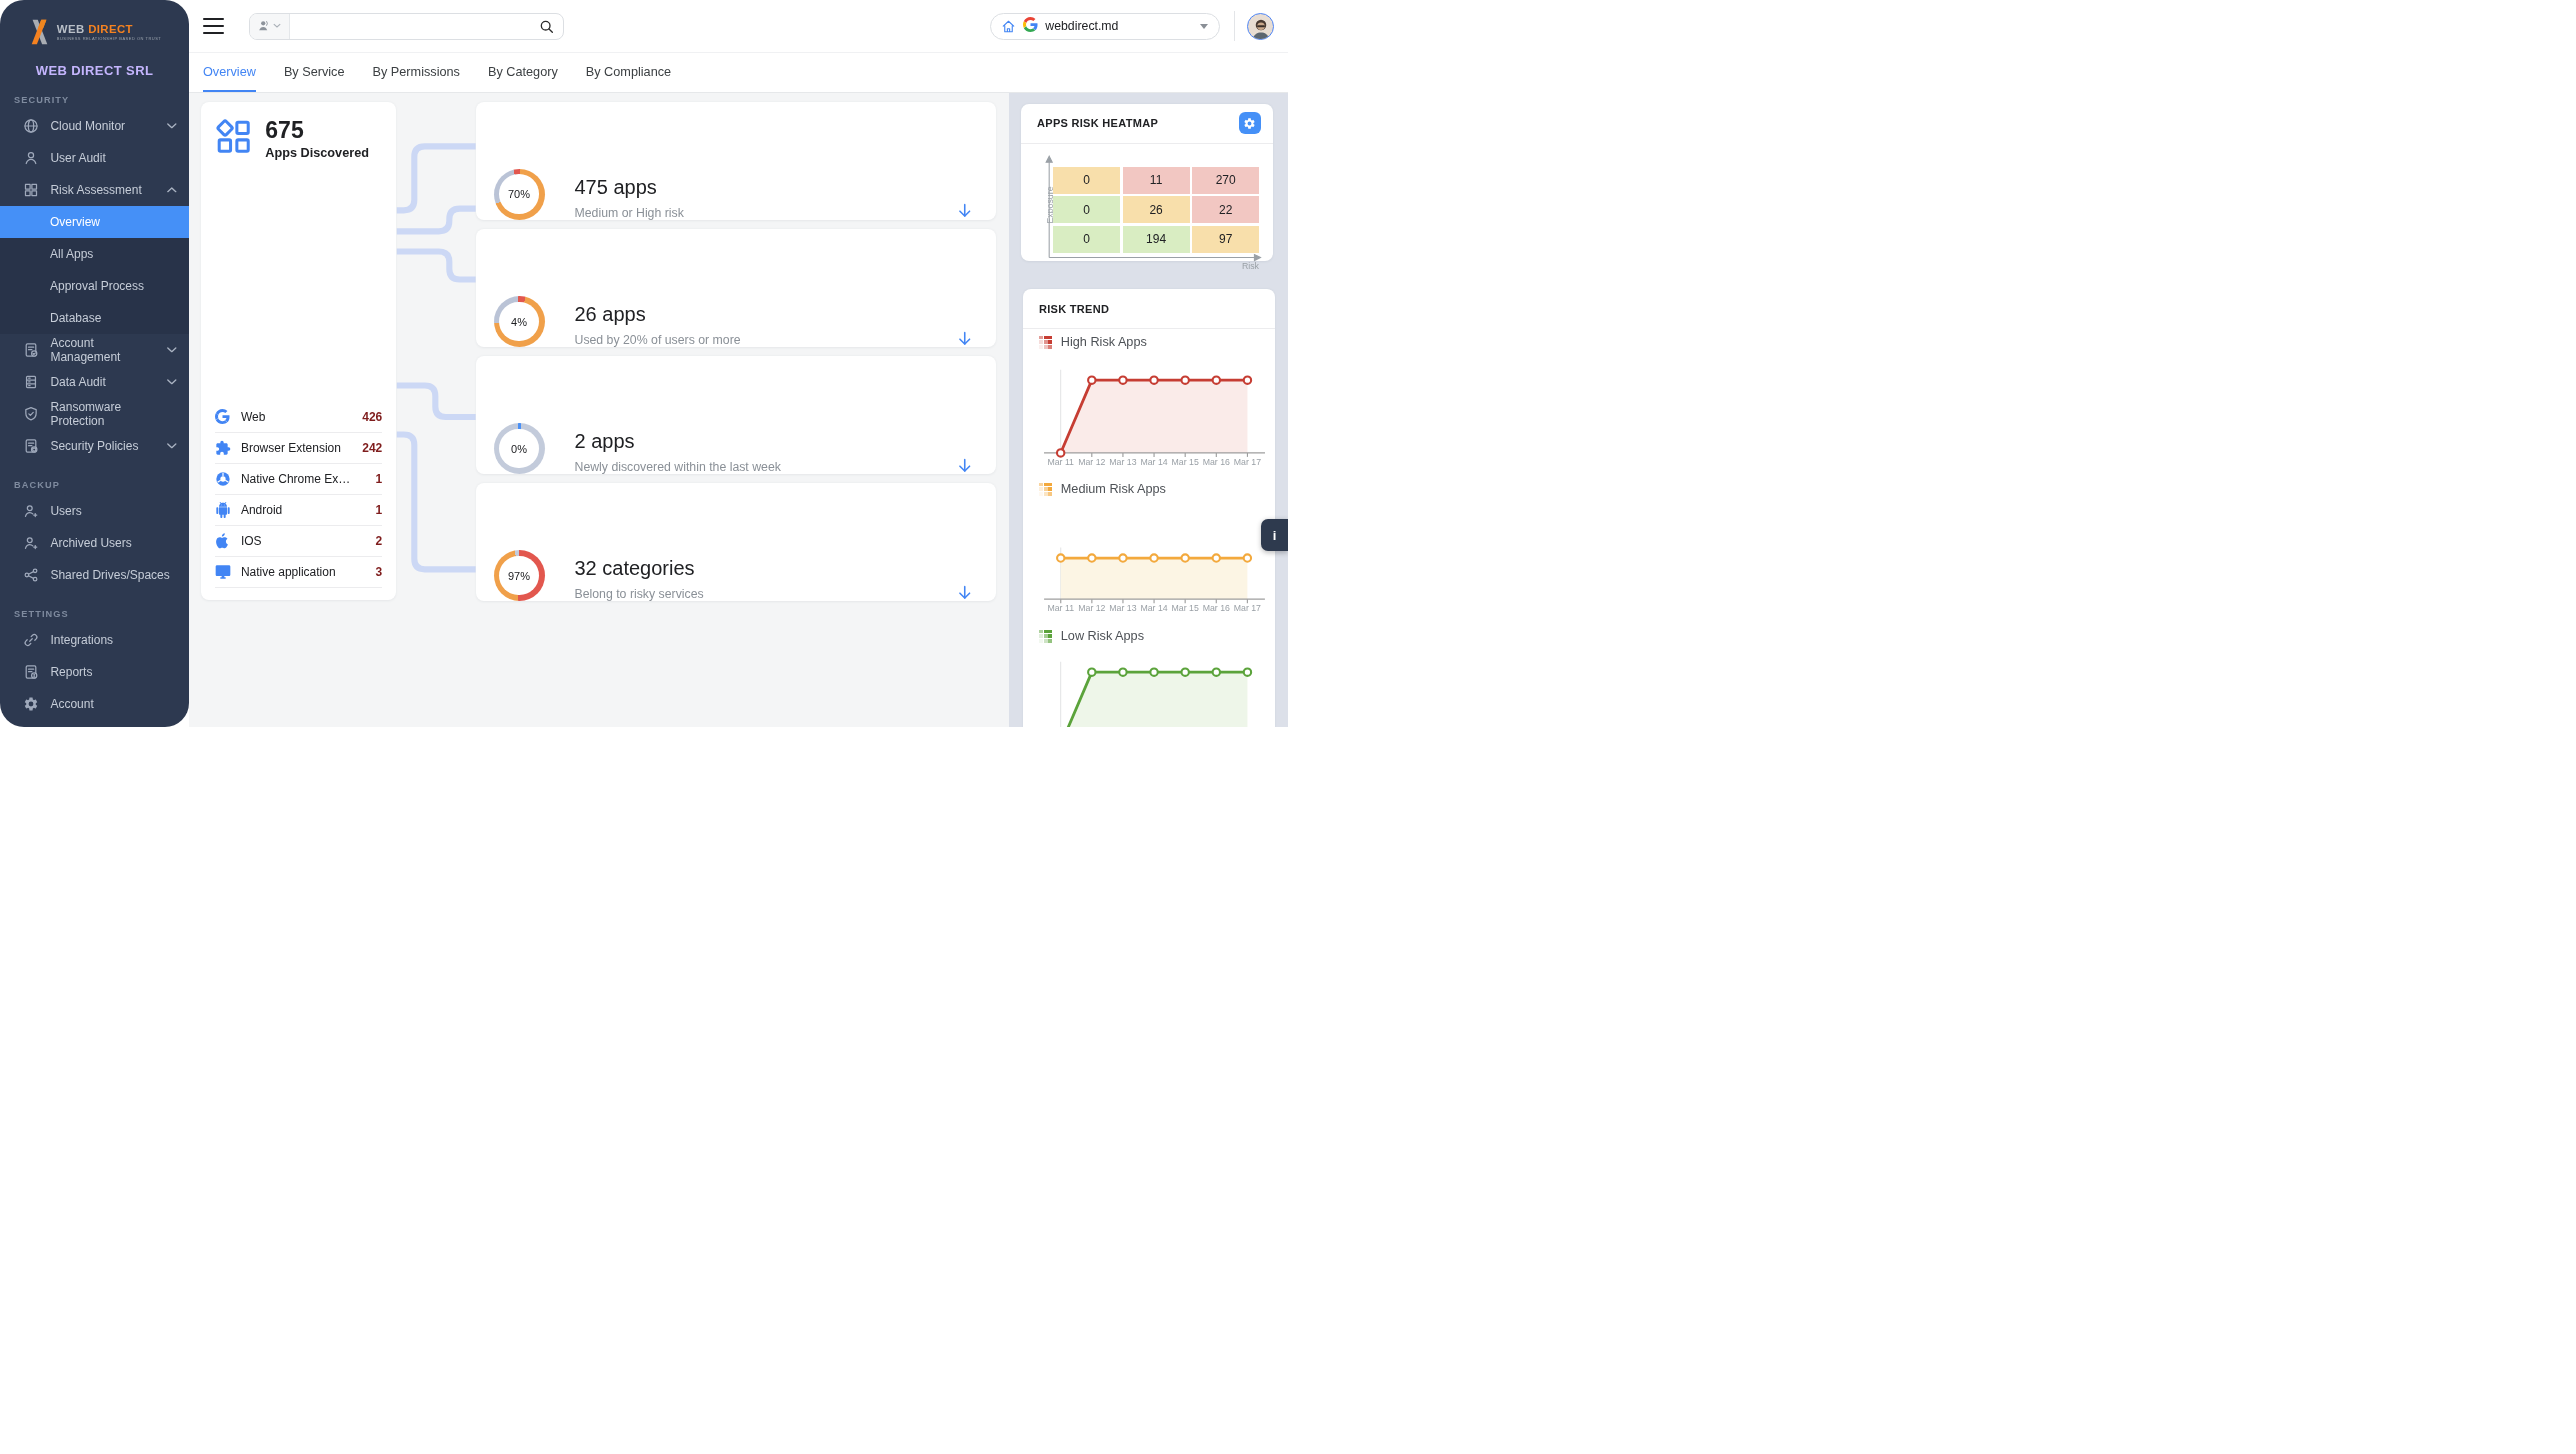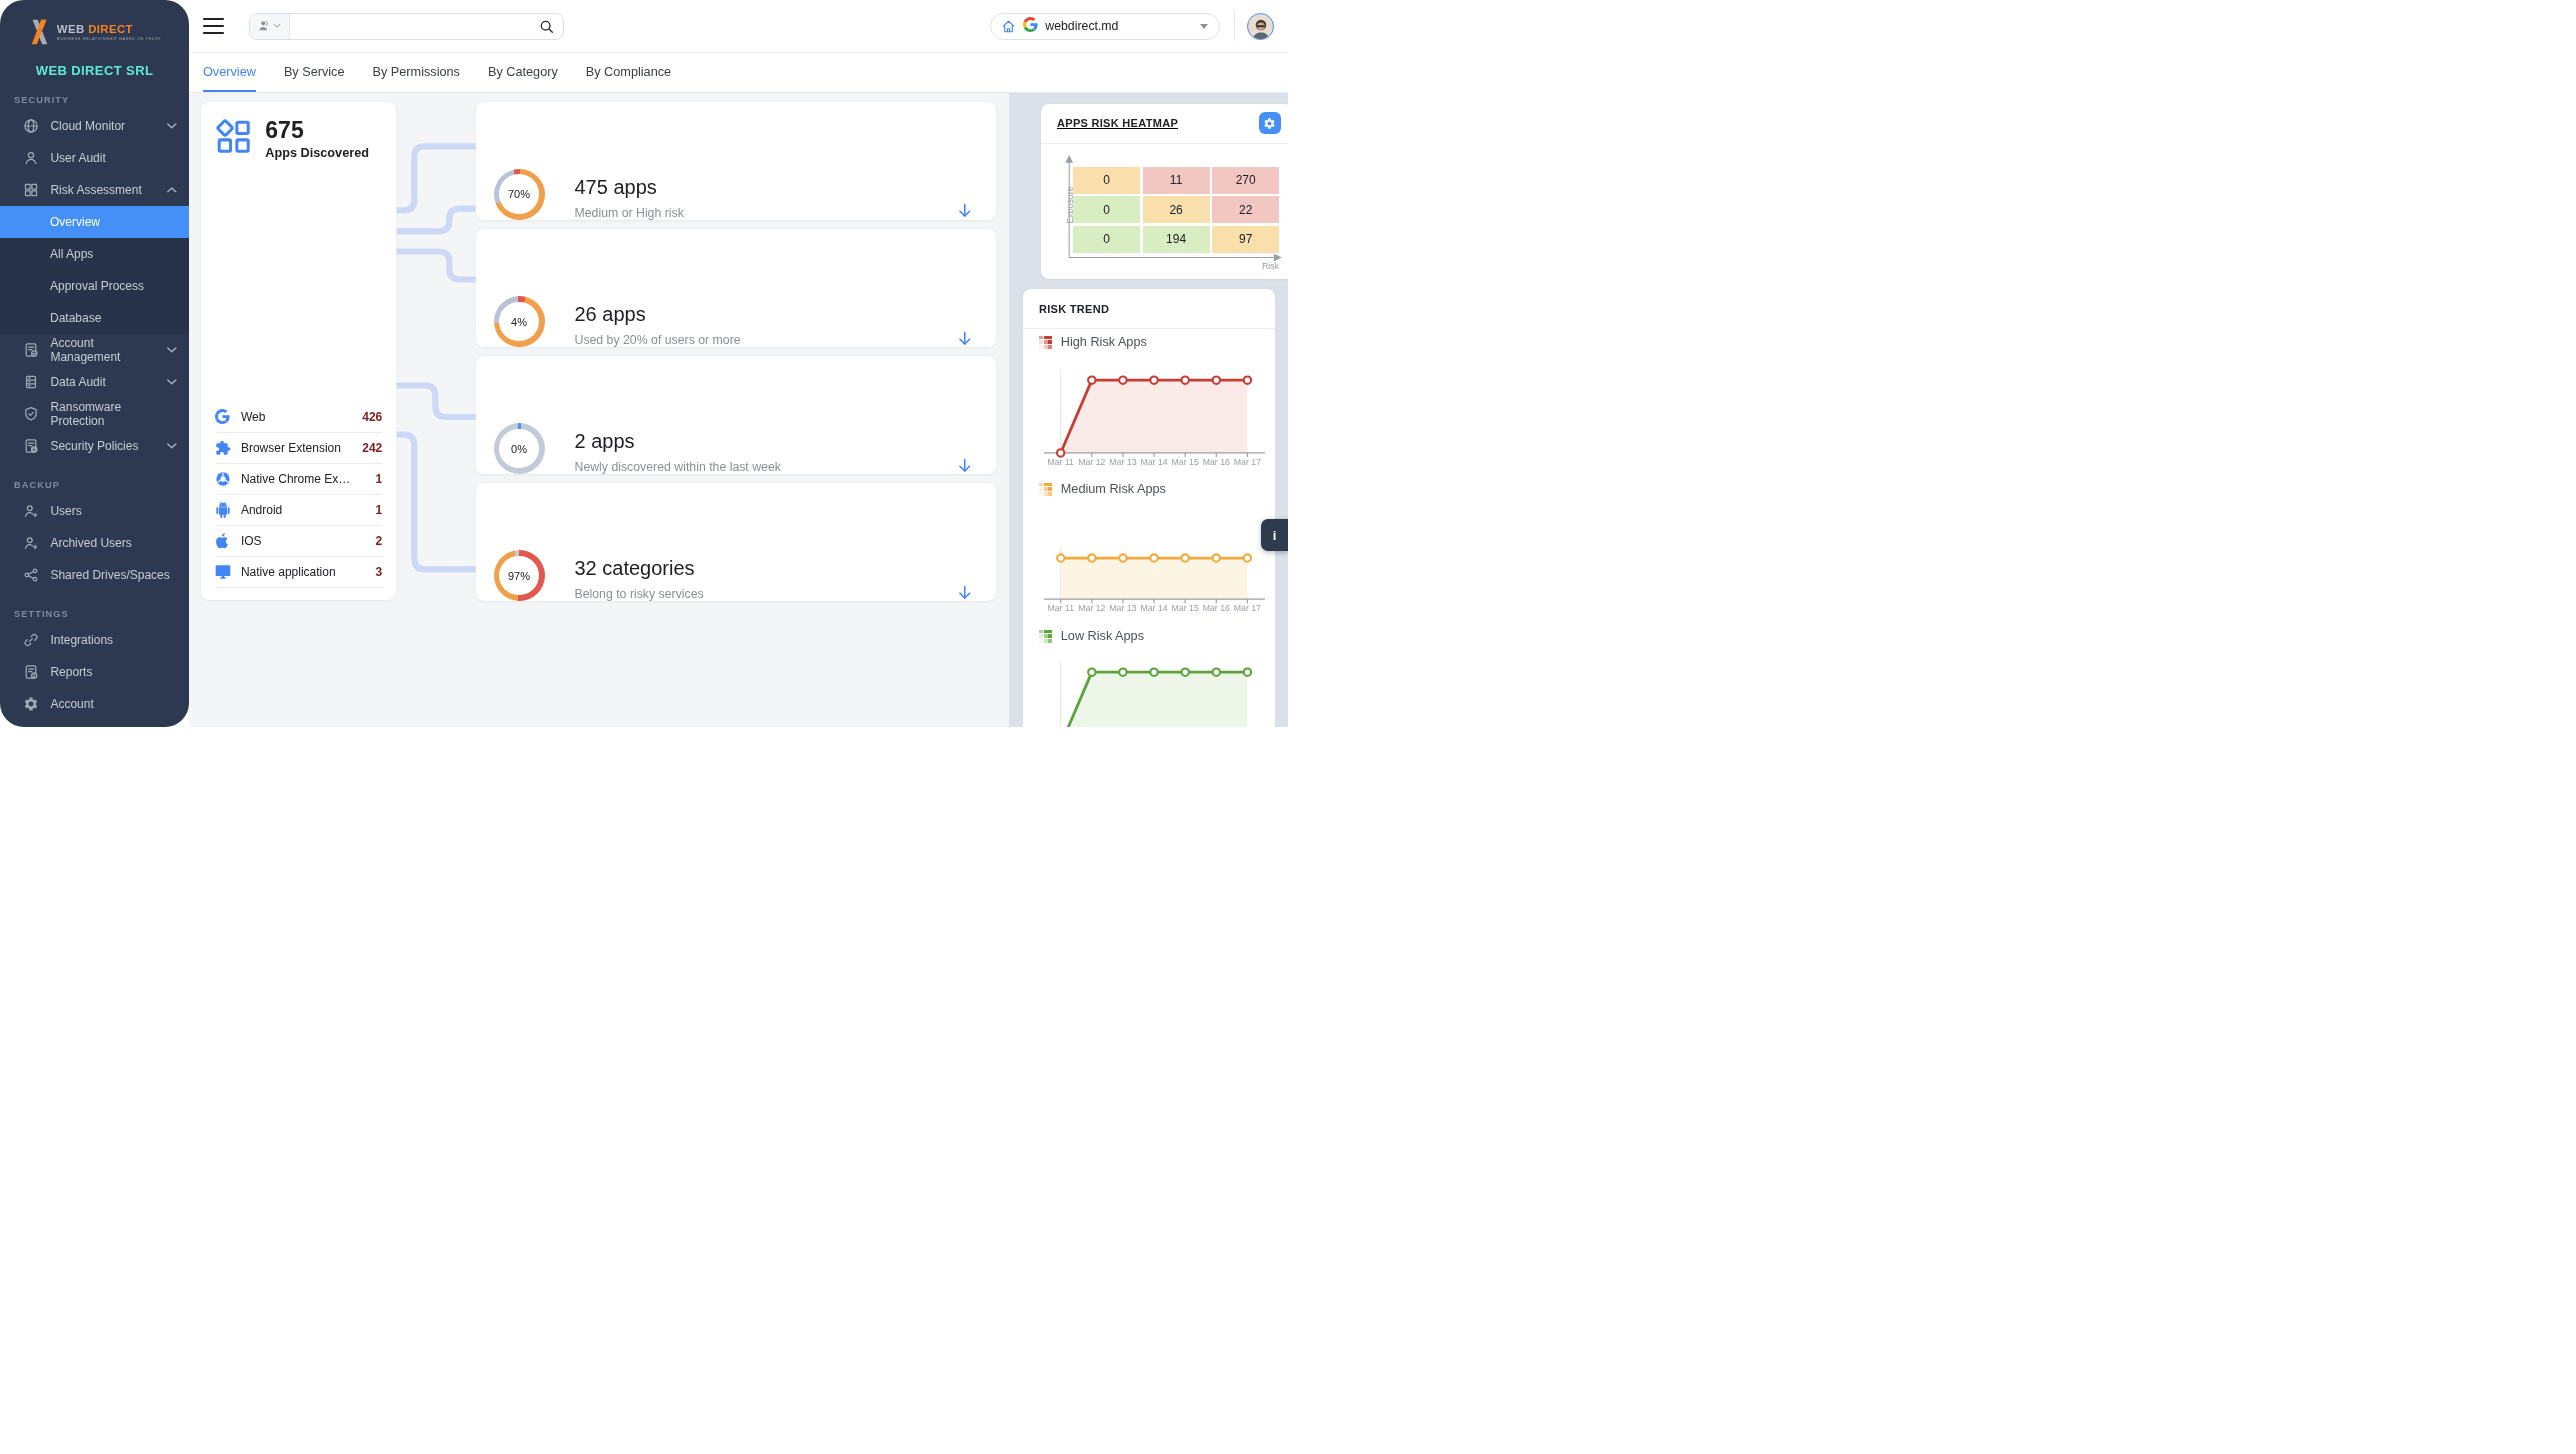--- a/index.html
+++ b/index.html
@@ -6,21 +6,21 @@
   html,body { width:1288px; height:727px; overflow:hidden; background:#fff;
     font-family:"Liberation Sans", sans-serif; }
   .app { display:flex; width:1288px; height:727px; }
 
   
   .sidebar { width:189px; height:727px; background:#2d3950; flex:0 0 189px; overflow:hidden;border-radius:24px; }
   .logo { display:flex; align-items:center; justify-content:center; gap:6.1px; margin-top:19px; }
   .logo-line { font-size:11.4px; font-weight:bold; letter-spacing:0.4px; }
   .lw { color:#b9bfc7; } .lo { color:#f58220; }
   .tagline { font-size:4px; color:#9aa3ad; letter-spacing:0.5px; margin-top:1.8px; }
-  .org { color:#5eead4; font-size:13px; font-weight:bold; text-align:center; margin-top:17.5px; letter-spacing:0.4px; }
+  .org { color:#c4b5fd; font-size:13px; font-weight:bold; text-align:center; margin-top:17.5px; letter-spacing:0.4px; }
   nav { margin-top:12.3px; }
   .side-label { font-size:9.2px; font-weight:bold; color:#7f8b9f; letter-spacing:1.1px; padding:0 14px; margin:17.5px 0 5.3px; }
   .side-item { height:32px; display:flex; align-items:center; padding:0 12.3px 0 23px; color:#c6cdd8; font-size:12px; cursor:pointer; }
   .side-item .ic { width:16px; height:16px; margin-right:11.4px; flex:0 0 16px; display:flex; align-items:center; }
   .side-item .lbl { flex:1; }
   .chev { margin-left:auto; display:flex; }
   .submenu { background:#283349; }
   .sub-item { height:32px; display:flex; align-items:center; padding-left:50px; color:#c6cdd8; font-size:12px; cursor:pointer; }
   .sub-item.active { background:#4590f7; color:#fff; }
 
@@ -65,21 +65,21 @@
   .ring { width:51px; height:51px; border-radius:50%; position:relative; flex:0 0 51px; }
   .ring::after { content:""; position:absolute; inset:5.7px; background:#fff; border-radius:50%; }
   .ring b { position:absolute; inset:0; display:flex; align-items:center; justify-content:center; font-size:11px; font-weight:normal; color:#202124; z-index:2; }
   .stat-text { margin-left:30px; }
   .stat-title { font-size:20px; color:#202124; font-weight:500; }
   .stat-sub { font-size:12.3px; color:#8a9097; margin-top:7px; }
   .stat-arrow { margin-left:auto; cursor:pointer; display:flex; }
 
   
   .rail { position:absolute; left:820px; top:0; right:0; bottom:0; background:#dce0e9; }
-  .hm-card { position:absolute; left:32px; top:10.5px; width:252px; height:175px;text-decoration:underline; }
+  .hm-card { position:absolute; left:12px; top:10.5px; width:252px; height:157px; }
   .card-h { height:40px; display:flex; align-items:center; padding:0 12.3px 0 16px; border-bottom:0.9px solid #ececee; }
   .card-h .t { font-size:11px; font-weight:bold; color:#202124; letter-spacing:0.3px; }
   .gear-btn { margin-left:auto; width:22px; height:22px; border:none; border-radius:6.1px; background:#4590f7; display:flex; align-items:center; justify-content:center; cursor:pointer; }
   .hm-body { position:relative; height:133px; }
   .hm-grid { position:absolute; left:32px; top:23px; display:grid; grid-template-columns:repeat(3,67px); grid-auto-rows:27px; gap:2.6px; }
   .hm-cell { display:flex; align-items:center; justify-content:center; font-size:12px; color:#202124; font-weight:500; cursor:pointer; }
   .hm-axis { position:absolute; left:0; top:0; }
   .hm-ylab { position:absolute; left:1.8px; top:56px; font-size:8.8px; color:#9aa0a6; transform:rotate(-90deg); transform-origin:center; width:53px; text-align:center; }
   .hm-xlab { position:absolute; right:14px; top:117px; font-size:8.8px; color:#9aa0a6; }
 

